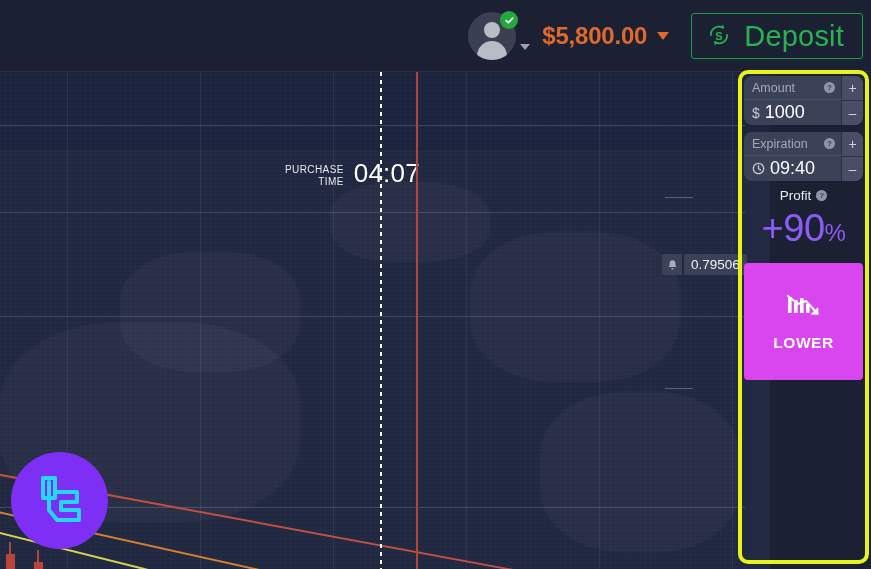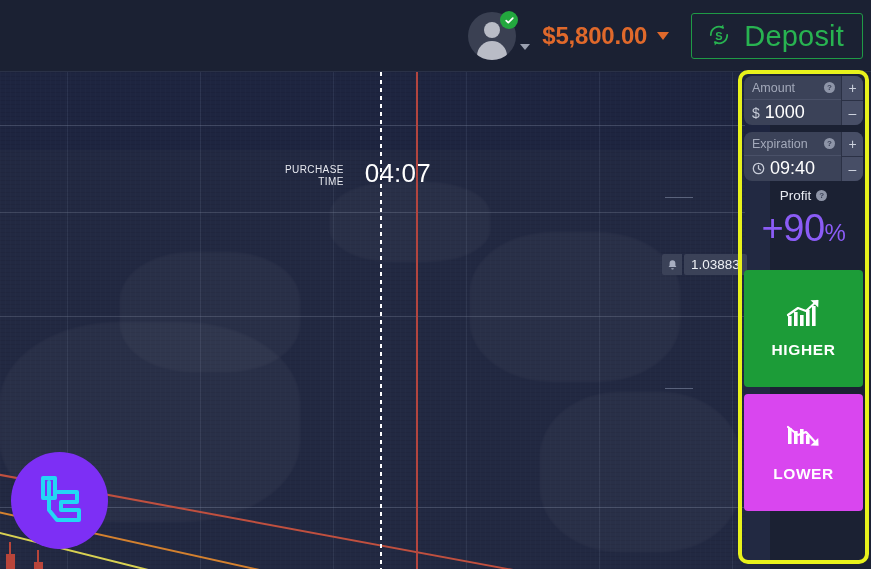--- a/index.html
+++ b/index.html
@@ -210,21 +210,21 @@
     line-height: 11.5px;
     text-align: right;
     letter-spacing: 0.4px;
     padding-top: 4px;
     white-space: pre-line;
   }
   #purchase-time-value {
     color: #ffffff;
     font-size: 26px;
     line-height: 27px;
-    margin-left: 21px;
+    margin-left: 10px;
     letter-spacing: 0.2px;
   }
   #dotted-line {
     position: absolute;
     left: 380px; top: 0;
     width: 2px; height: 497px;
     background-image: repeating-linear-gradient(180deg, #ffffff 0 4px, transparent 4px 8px);
   }
   #red-line {
     position: absolute;
@@ -479,21 +479,21 @@
 
   <div class="price-label" style="top:500px;">1.0380</div>
 
   <div id="current-price">
     <div id="alert-bell">
       <svg width="11" height="12" viewBox="0 0 11 12" aria-hidden="true">
         <path d="M5.5 1.2 c1.8 0 2.9 1.2 2.9 3 v2.3 l1 1.5 h-7.8 l1 -1.5 v-2.3 c0 -1.8 1.1 -3 2.9 -3 z" fill="#a8aec0"></path>
         <path d="M4.2 9.3 h2.6 a1.3 1.3 0 0 1 -2.6 0 z" fill="#a8aec0"></path>
       </svg>
     </div>
-    <div id="price-value-box">1.03883</div>
+    <div id="price-value-box">0.79506</div>
   </div>
 
   <div id="logo">
     <svg width="66" height="66" viewBox="0 0 66 66" aria-hidden="true">
       <path d="M16 10 H28 V30 H16 Z" fill="none" stroke="#23d7f5" stroke-width="4" stroke-linejoin="round"></path>
       <path d="M22 14 V42 L30 52 H52 V42 H34 V34 H50 V24 H30" fill="none" stroke="#23d7f5" stroke-width="4" stroke-linejoin="round" stroke-linecap="round"></path>
     </svg>
   </div>
 
 </div>
@@ -542,34 +542,20 @@
   <div id="profit-block">
     <div id="profit-head">
       <span id="profit-title">Profit</span>
       <span class="help-icon">?</span>
     </div>
     <div id="profit-percent">
       <span>+90</span><span class="pct">%</span>
     </div>
   </div>
 
-  <button id="higher-btn" class="action-btn">
-    <span>
-      <svg width="36" height="30" viewBox="0 0 36 30" aria-hidden="true">
-        <rect x="2" y="18" width="3.6" height="10" fill="#ffffff"></rect>
-        <rect x="8" y="14" width="3.6" height="14" fill="#ffffff"></rect>
-        <rect x="14" y="17" width="3.6" height="11" fill="#ffffff"></rect>
-        <rect x="20" y="12" width="3.6" height="16" fill="#ffffff"></rect>
-        <rect x="26" y="8" width="3.6" height="20" fill="#ffffff"></rect>
-        <path d="M2 17 L12 10 L20 13 L31 3" stroke="#ffffff" stroke-width="2.2" fill="none" stroke-linecap="round" stroke-linejoin="round"></path>
-        <path d="M24.5 2.2 L32.5 2 L32.2 9.6 Z" fill="#ffffff"></path>
-      </svg>
-    </span>
-    <span class="action-label">HIGHER</span>
-  </button>
 
   <button id="lower-btn" class="action-btn">
     <span>
       <svg width="36" height="30" viewBox="0 0 36 30" aria-hidden="true">
         <rect x="2" y="6" width="3.6" height="16" fill="#ffffff"></rect>
         <rect x="8" y="9" width="3.6" height="13" fill="#ffffff"></rect>
         <rect x="14" y="7" width="3.6" height="15" fill="#ffffff"></rect>
         <rect x="20" y="13" width="3.6" height="9" fill="#ffffff"></rect>
         <path d="M2 5 L12 13 L20 10 L31 22" stroke="#ffffff" stroke-width="2.2" fill="none" stroke-linecap="round" stroke-linejoin="round"></path>
         <path d="M24.5 23.5 L32.6 23.8 L32.2 16 Z" fill="#ffffff"></path>

